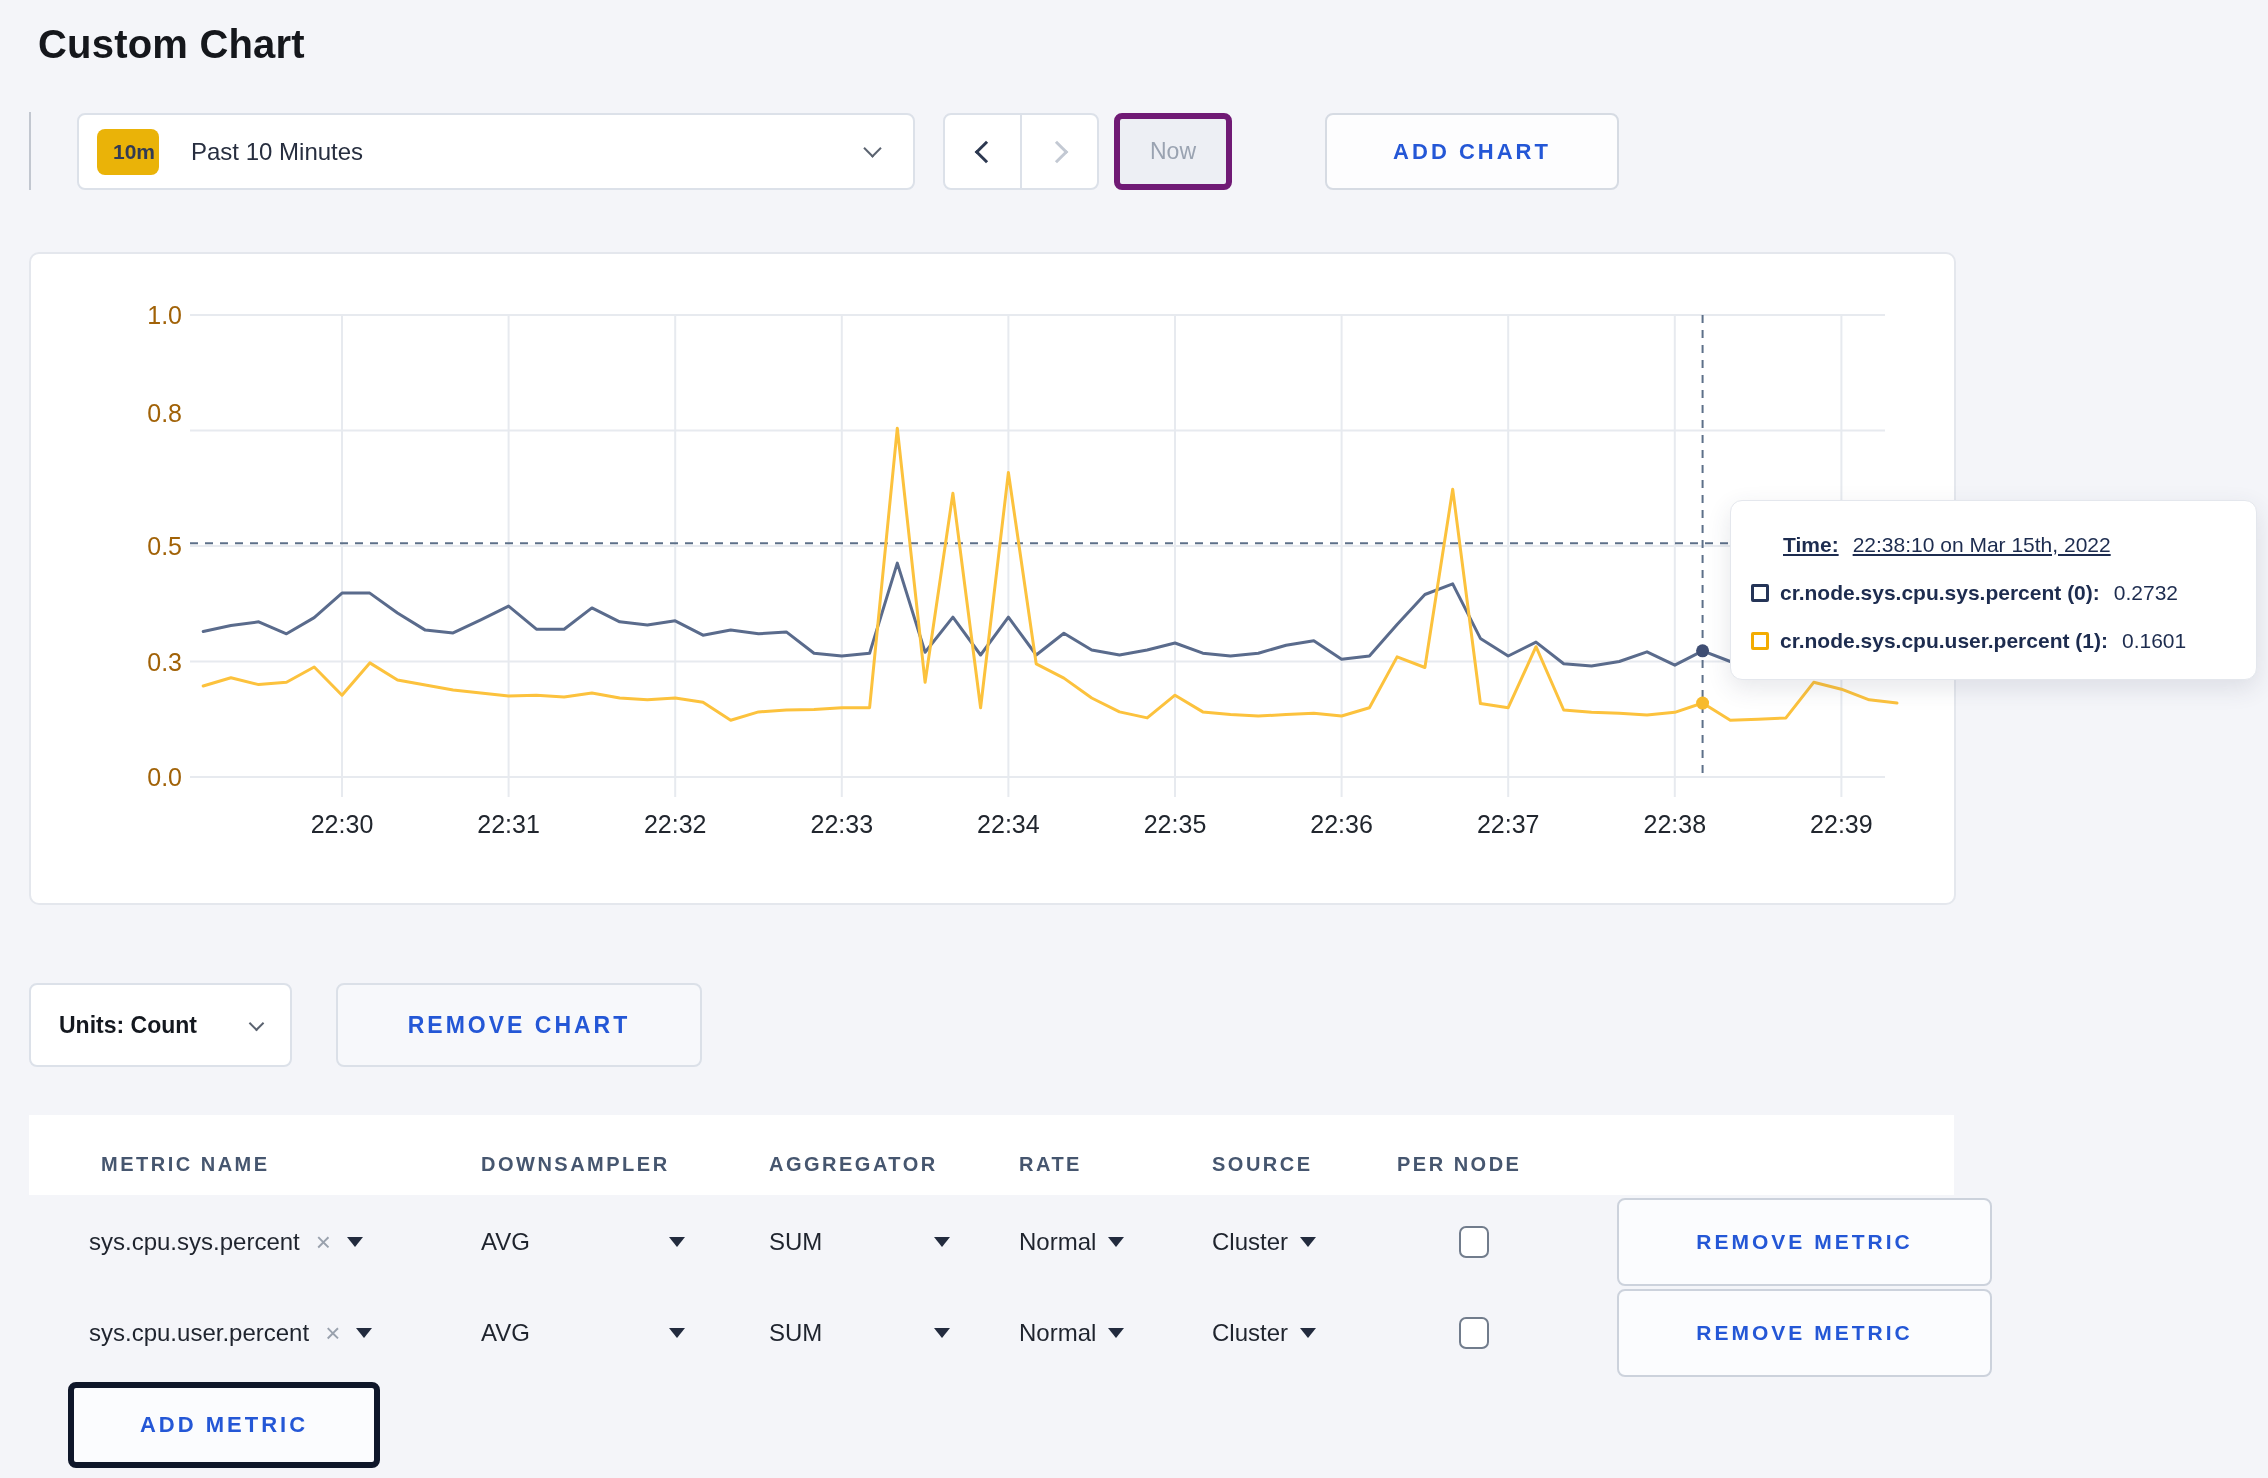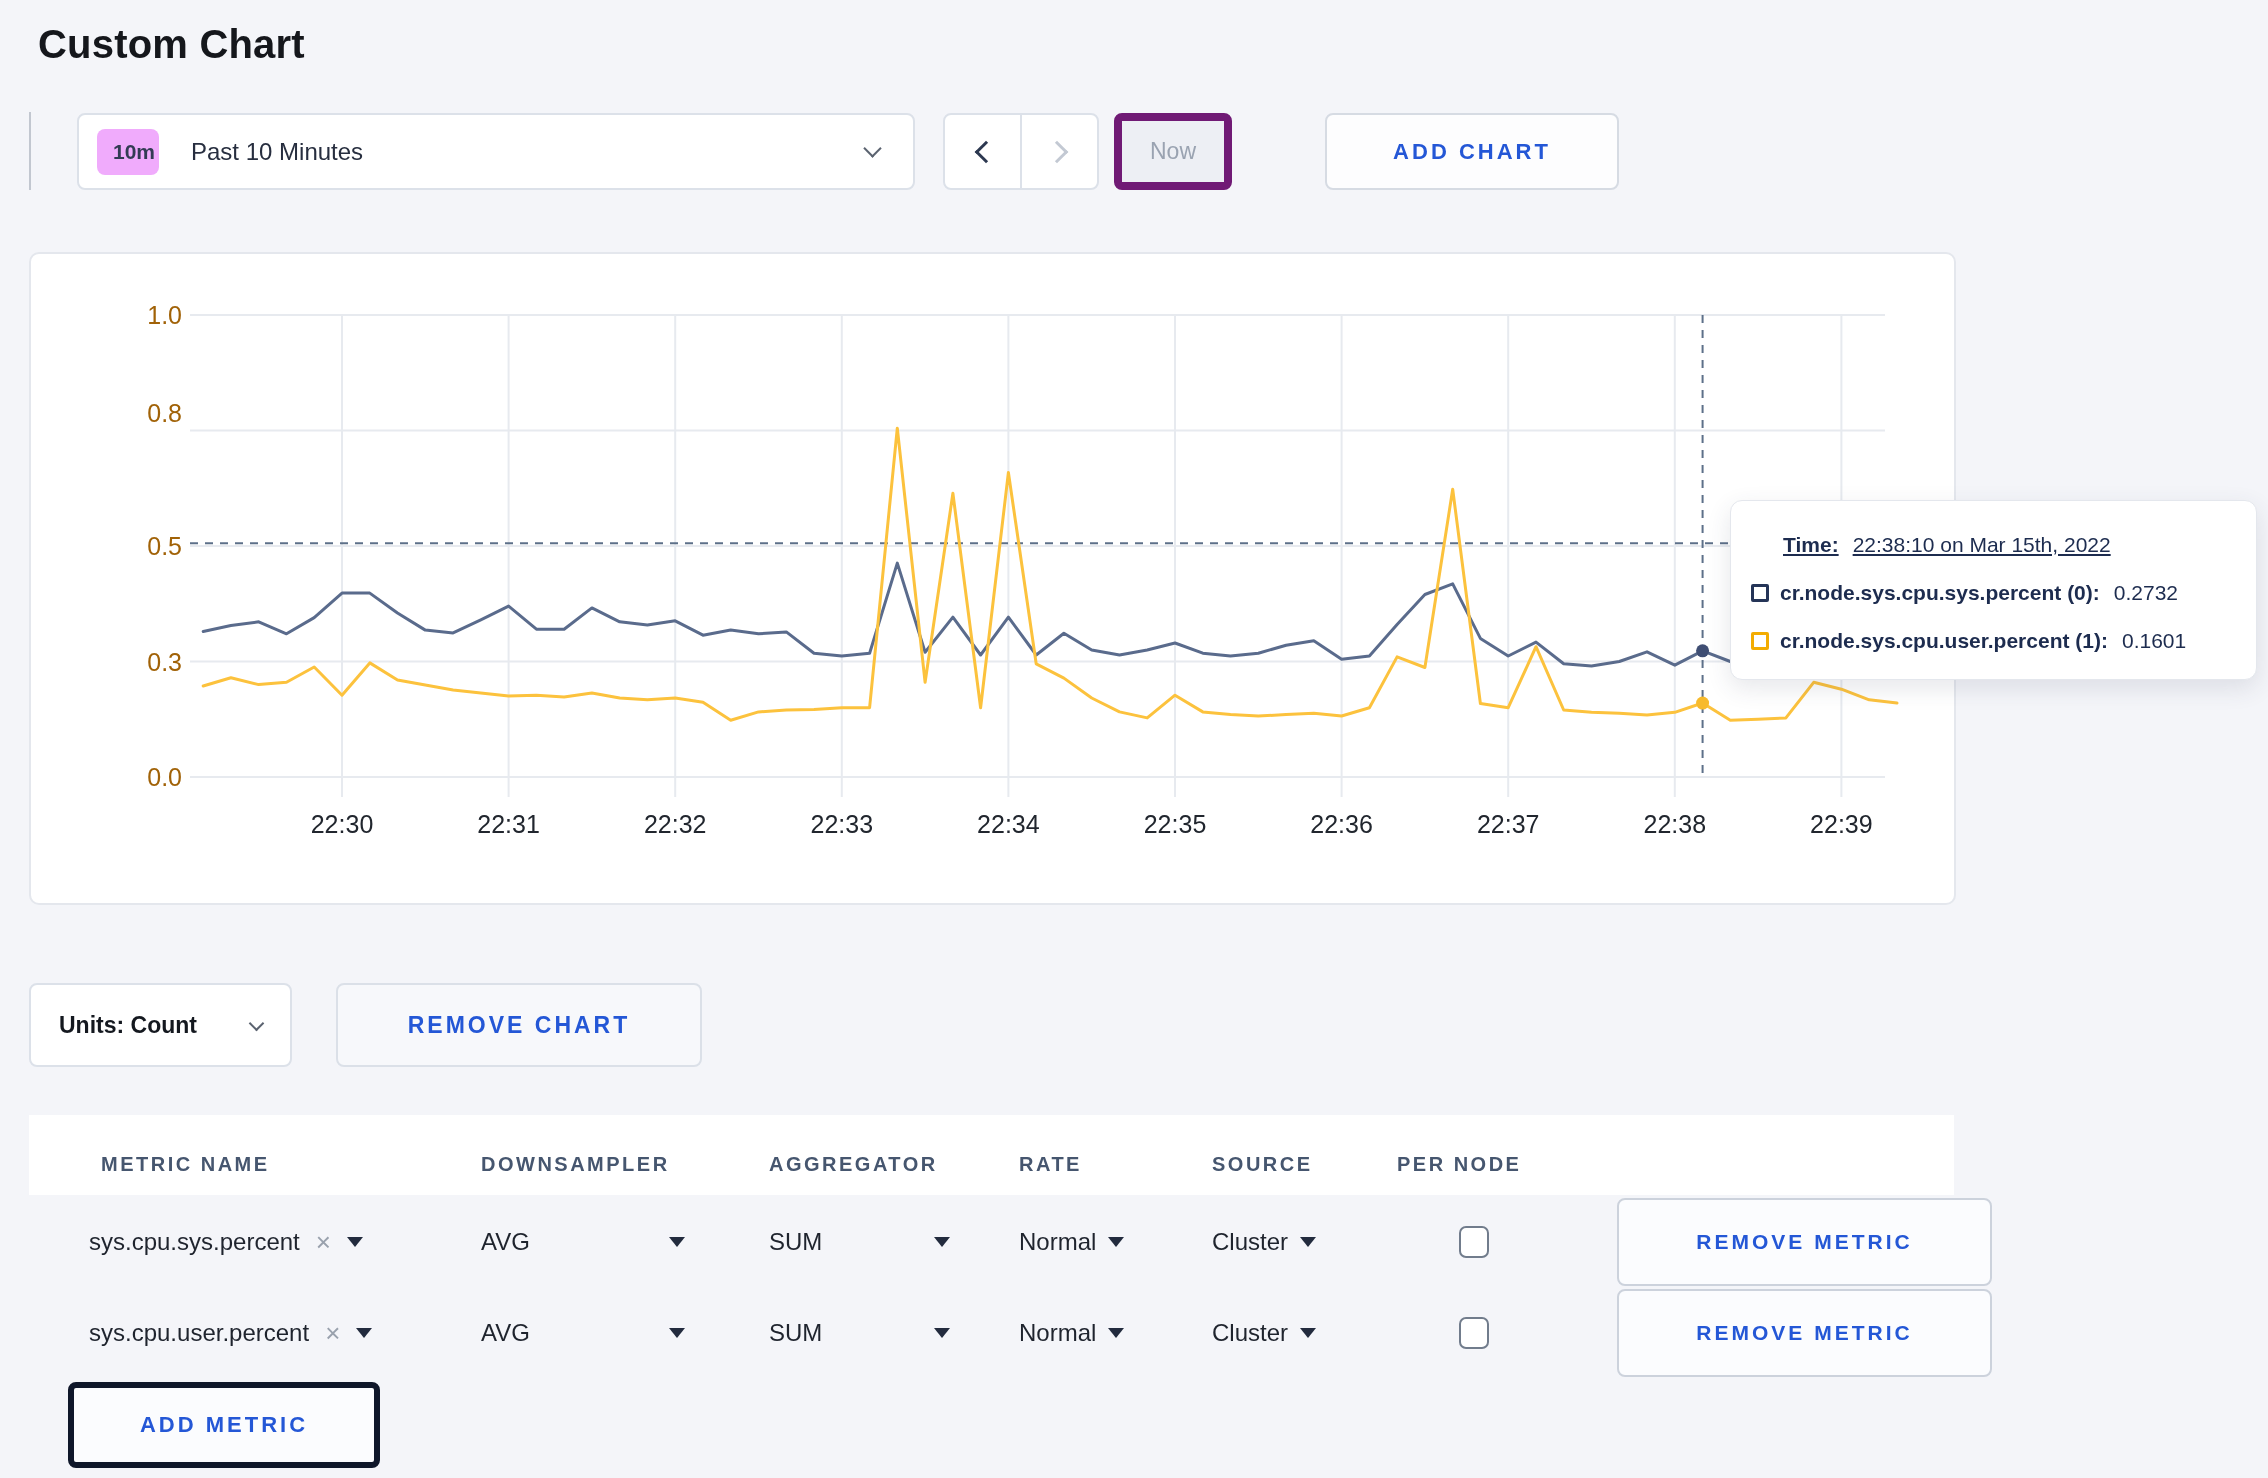--- a/index.html
+++ b/index.html
@@ -8,31 +8,31 @@
 
   .abs { position:absolute; }
 
   
   #page-title { left:38px; top:22px; font-size:40px; font-weight:bold; color:#15171c; letter-spacing:.2px; }
 
   
   #toolbar-divider { left:29px; top:112px; width:2px; height:78px; background:#c2c7d0; }
   .box { background:#fff; border:2px solid #dce1e9; border-radius:8px; }
   #time-select { left:77px; top:113px; width:838px; height:77px; display:flex; align-items:center; cursor:pointer; }
-  #time-badge { margin-left:18px; width:62px; height:46px; background:#f0abfc; border-radius:8px; display:flex; align-items:center; justify-content:center; font-size:21px; font-weight:bold; color:#323b54;padding-left:12px; }
+  #time-badge { margin-left:18px; width:62px; height:46px; background:#eab308; border-radius:8px; display:flex; align-items:center; justify-content:center; font-size:21px; font-weight:bold; color:#323b54;padding-left:12px; }
   #time-label { margin-left:32px; font-size:24px; color:#272e3f; }
   .chev { display:inline-block; width:13px; height:13px; border-right:2.5px solid #5b6370; border-bottom:2.5px solid #5b6370; }
   .chev-down { transform:rotate(45deg); }
   #time-select .chev-down { margin-left:auto; margin-right:34px; margin-top:-6px; }
   #nav-arrows { left:943px; top:113px; width:156px; height:77px; display:flex; }
   .nav-btn { flex:1; background:transparent; border:none; display:flex; align-items:center; justify-content:center; cursor:pointer; }
   .nav-btn + .nav-btn { border-left:2px solid #dce1e9; }
   .chev-left  { width:16px; height:16px; border-width:3.5px; border-color:#2c3850; transform:rotate(135deg); margin-left:6px; }
   .chev-right { width:16px; height:16px; border-width:3.5px; border-color:#c3c9d3; transform:rotate(-45deg); margin-right:6px; }
-  #now-button { left:1114px; top:113px; width:118px; height:77px; background:#edeff4; border:8px solid #701a75; border-radius:8px; font-size:23px; color:#9aa3b1; font-family:inherit; cursor:pointer; }
+  #now-button { left:1114px; top:113px; width:118px; height:77px; background:#edeff4; border:6px solid #701a75; border-radius:8px; font-size:23px; color:#9aa3b1; font-family:inherit; cursor:pointer; }
   .blue-btn { border-radius:8px; color:#2457d6; font-weight:bold; letter-spacing:3px; font-family:inherit; cursor:pointer; text-align:center;margin-left:28px; }
   #add-chart-button { left:1297px; top:113px; width:294px; height:77px; background:#fdfdfe; border:2px solid #d6dbe3; font-size:22px; }
 
   
   #chart-card { left:29px; top:252px; width:1927px; height:653px; background:#fff; border:2px solid #e4e7ed; border-radius:10px; }
   #chart-svg { left:29px; top:252px; width:1927px; height:653px; }
   .y-tick { position:absolute; left:112px; width:70px; text-align:right; transform:translateY(-50%); font-size:25px; color:#a16207; }
   .x-tick { position:absolute; width:140px; text-align:center; top:810px; font-size:25px; color:#21262e; }
 
   

